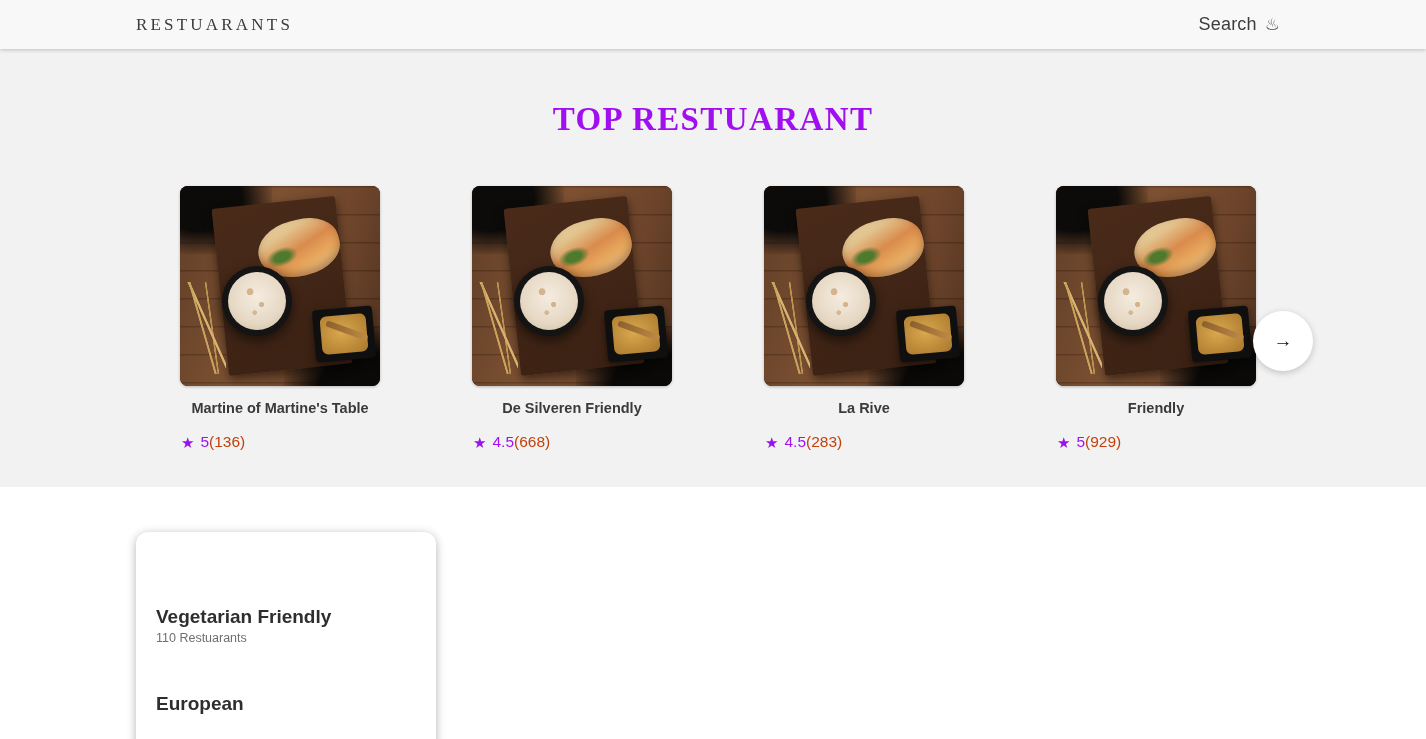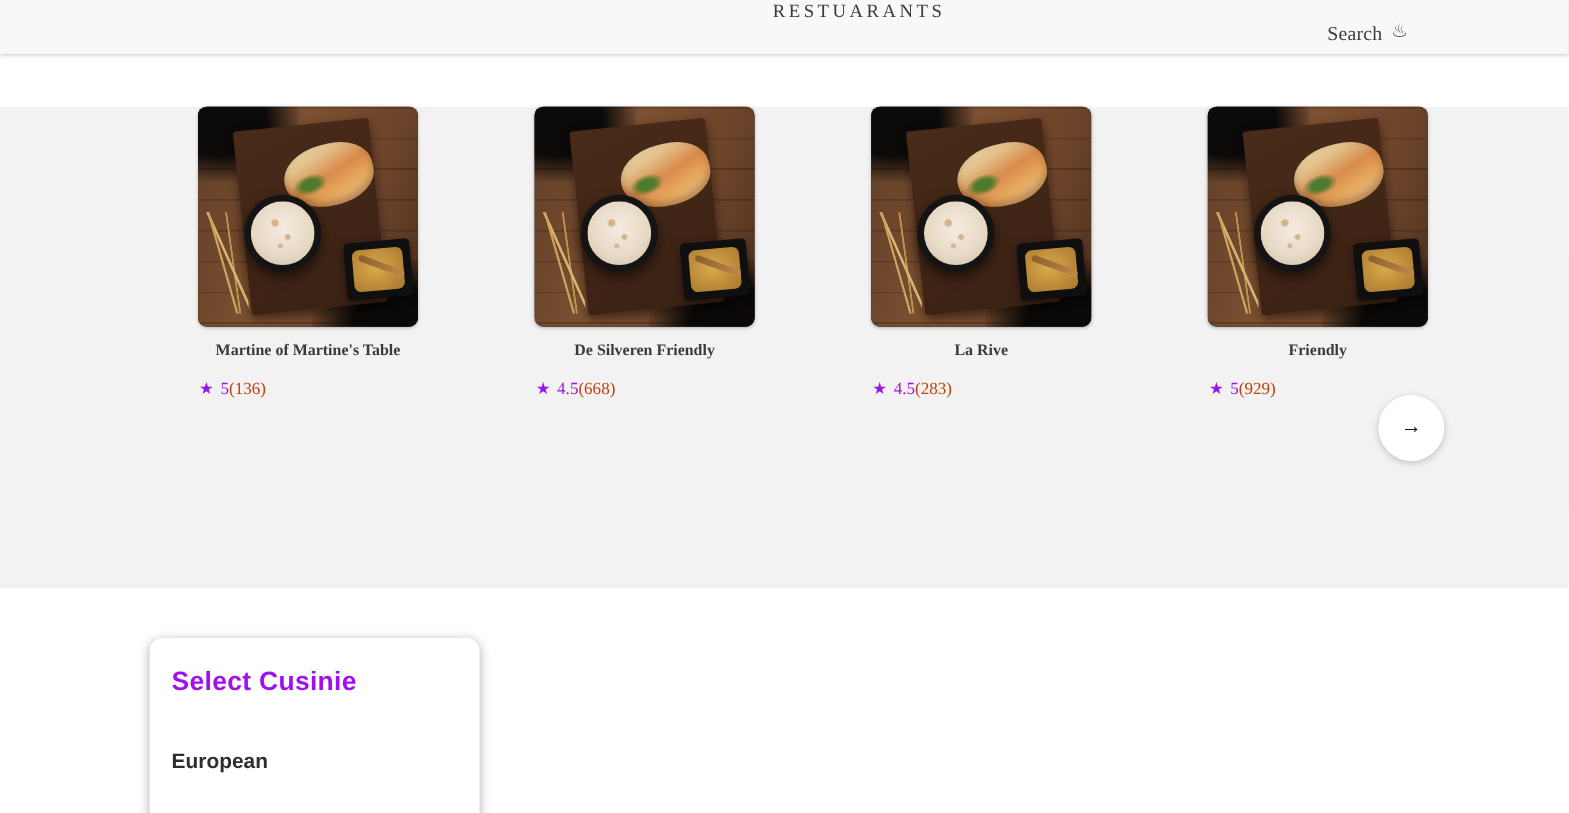--- a/index.html
+++ b/index.html
@@ -14,39 +14,37 @@
 
   
   .header {
     position: relative;
     height: 49px;
     background: #f8f8f8;
     display: flex;
     align-items: center;
     box-shadow: 0 1px 4px rgba(0,0,0,0.22);
     z-index: 20;
-    flex-direction: column;
   }
   .logo {
     margin-left: 136px;
     font-family: "Liberation Serif", serif;
     font-size: 17px;
     font-weight: 400;
     letter-spacing: 3.2px;
     color: #3b3b3b;
     white-space: nowrap;
   }
   .header-right {
     margin-left: auto;
     margin-right: 146px;
     display: flex;
-    align-items: flex-start;
+    align-items: center;
     gap: 8px;
     cursor: pointer;
-    font-family: Liberation Serif, serif;
   }
   .search-label {
     font-size: 18px;
     color: #3d3d3d;
     letter-spacing: .2px;
   }
   .steam-icon {
     font-size: 17px;
     color: #4a4a4a;
     line-height: 1;
@@ -64,23 +62,22 @@
     font-family: "Liberation Serif", serif;
     font-weight: bold;
     font-size: 33px;
     letter-spacing: 1.4px;
     color: #a10ff0;
   }
   .carousel {
     margin-top: 48px;
     padding: 0 135px;
     display: flex;
-    gap: 16px;
+    gap: 2px;
     position: relative;
-    font-family: Liberation Serif, serif;
   }
   .rcard {
     width: 290px;
     flex: 0 0 290px;
     display: flex;
     flex-direction: column;
     align-items: center;
     cursor: pointer;
   }
   .rcard-img {
@@ -242,20 +239,21 @@
 
 <div class="header">
   <div class="logo">RESTUARANTS</div>
   <div class="header-right">
     <span class="search-label">Search</span>
     <span class="steam-icon">♨</span>
   </div>
 </div>
 
 <div class="hero">
+  <div class="hero-title">TOP RESTUARANT</div>
 
   <div class="carousel">
 
     <div class="rcard">
       <div class="rcard-img">
         <div class="photo-wood"></div>
           <div class="photo-dark-tl"></div>
           <div class="photo-dark-br"></div>
         <div class="photo-board"></div>
           <div class="photo-sandwich"></div>
@@ -355,22 +353,25 @@
   </div>
 
   <button class="carousel-next">
     <span>→</span>
   </button>
 </div>
 
 <div class="lower">
 
   <div class="cuisine-panel">
-    <div class="cuisine-title">Select Cusinie</div>
-
+
+    <div class="cuisine-item">
+      <div class="cuisine-name">Vegetarian Friendly</div>
+      <div class="cuisine-count">110 Restuarants</div>
+    </div>
 
     <div class="cuisine-item">
       <div class="cuisine-name">European</div>
       <div class="cuisine-count"></div>
     </div>
   </div>
 
 </div>
 
 </body></html>

